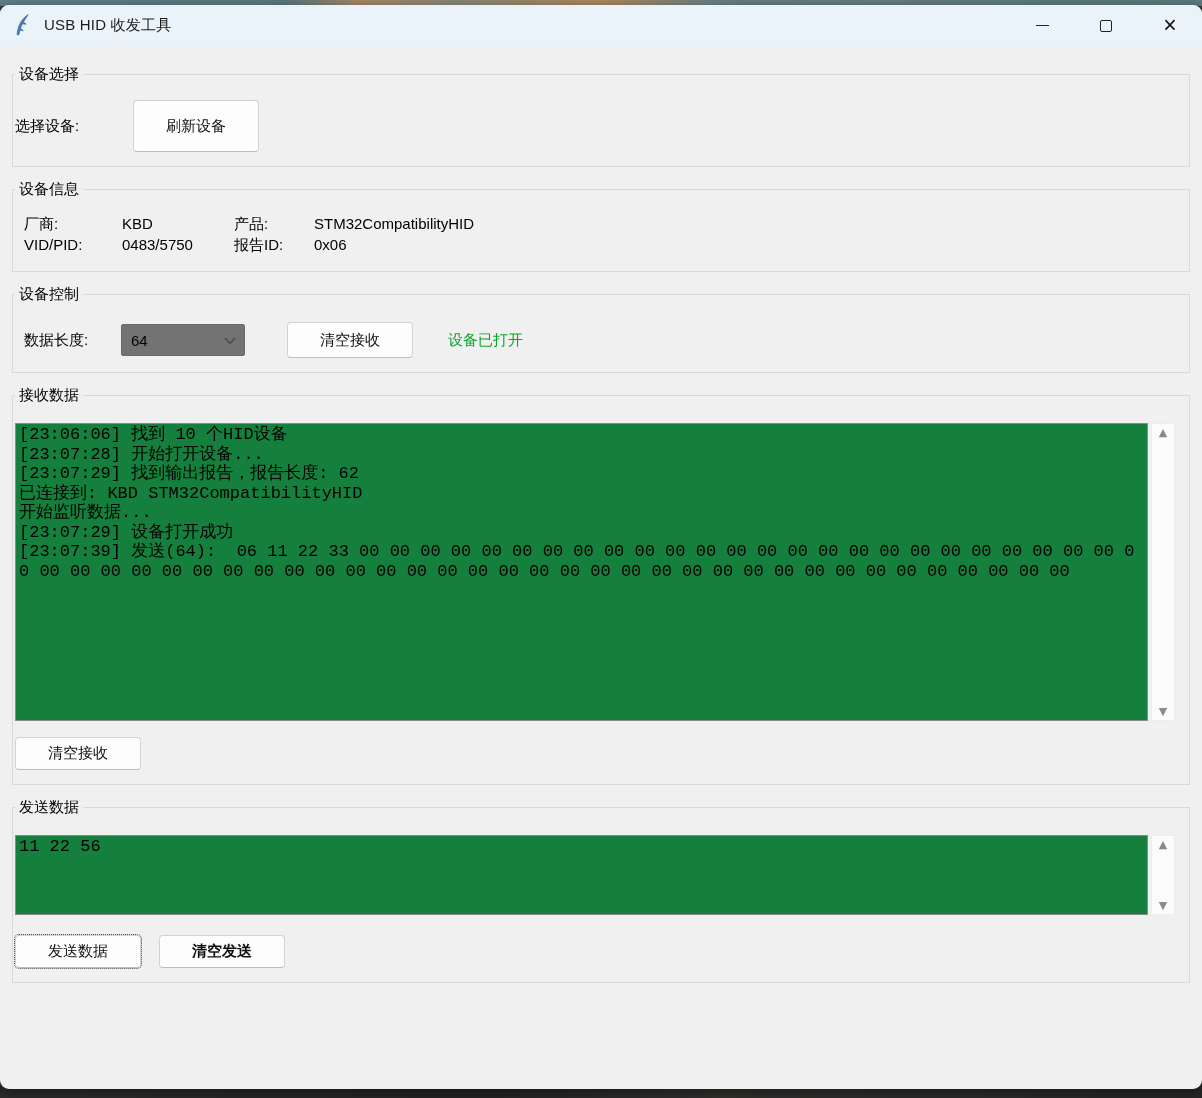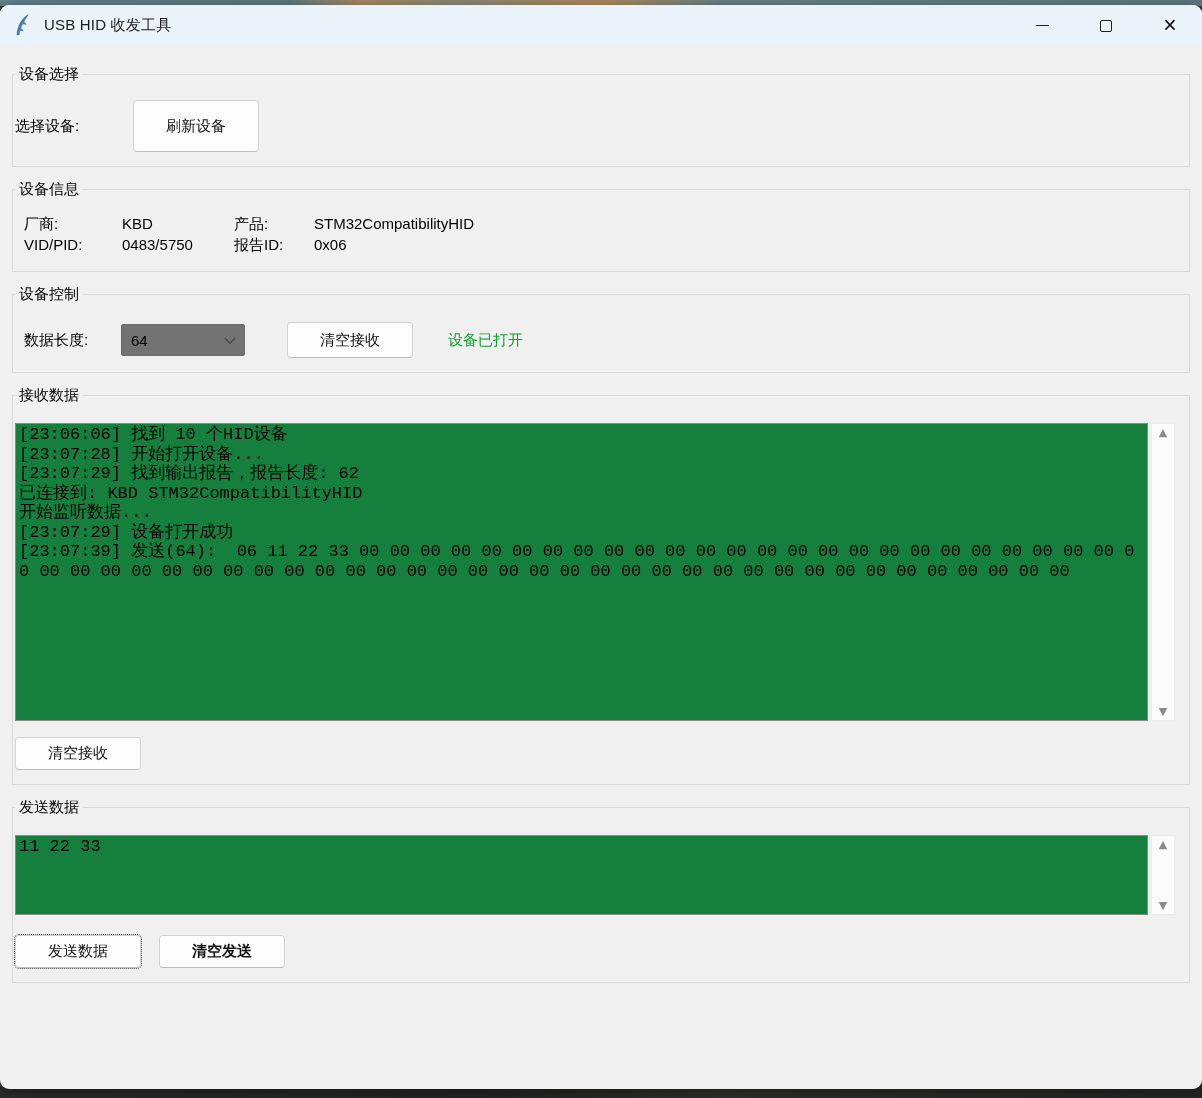--- a/index.html
+++ b/index.html
@@ -206,21 +206,21 @@
         </div>
       </div>
       <div class="row" style="margin-top:16px;">
         <button class="btn">清空接收</button>
       </div>
     </fieldset>
 
     <fieldset class="group">
       <legend>发送数据</legend>
       <div class="textzone" style="margin-top:8px;">
-        <div class="textbox" style="height:80px;">11 22 33</div>
+        <div class="textbox" style="height:80px;">11 22 56</div>
         <div class="scrollbar" style="height:80px;">
           <span class="scroll-arrow">▲</span>
           <span class="scroll-arrow">▼</span>
         </div>
       </div>
       <div class="row" style="margin-top:20px;">
         <button class="btn btn-focused">发送数据</button>
         <button class="btn" style="margin-left:18px;font-weight:bold;">清空发送</button>
       </div>
     </fieldset>

